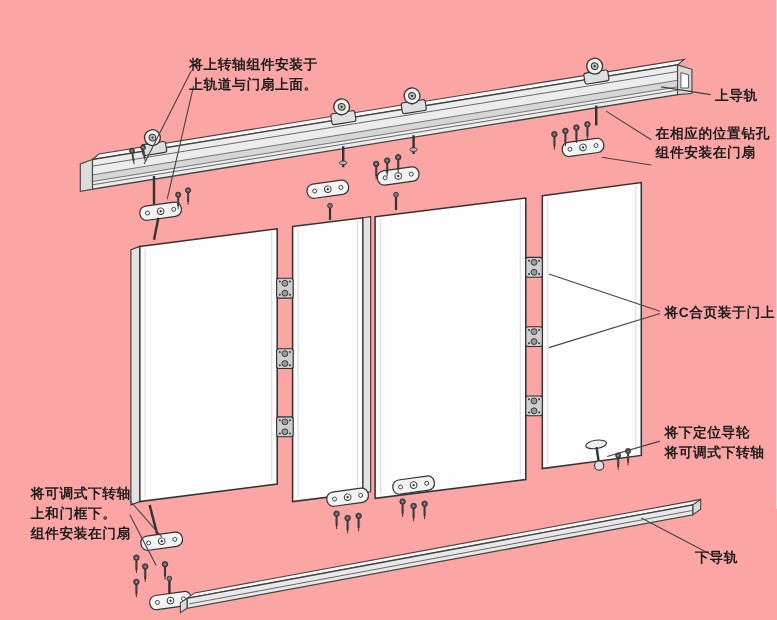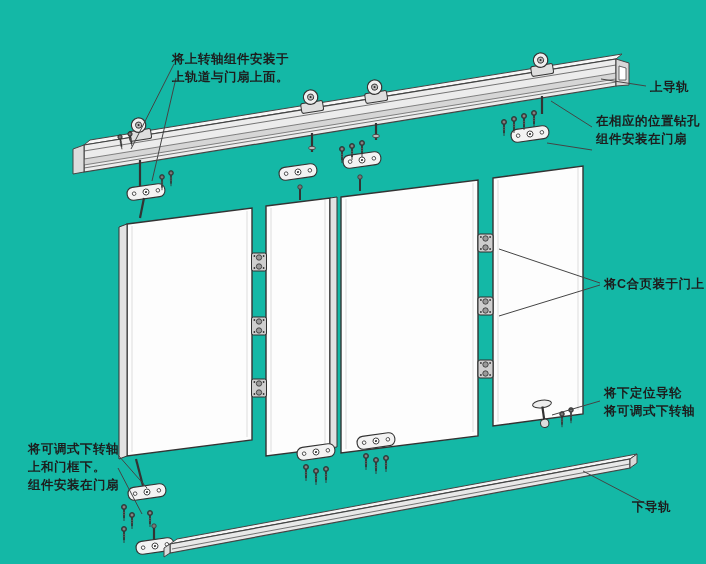--- a/index.html
+++ b/index.html
@@ -1,19 +1,19 @@
 <!DOCTYPE html>
 <html><head>
 <meta charset="utf-8">
 <style>
   html,body{margin:0;padding:0;background:#fff;}
   .stage{
     position:relative;
     width:706px;height:564px;
-    background:#14b8a6;
+    background:#fca5a5;
     overflow:hidden;
     font-family:"Liberation Sans", sans-serif;
   }
   .stage svg{position:absolute;left:0;top:0;}
   .label{
     position:absolute;
     font-family:"Liberation Sans", sans-serif;
     font-size:12.5px;
     font-weight:700;
     color:#1d1d1d;

